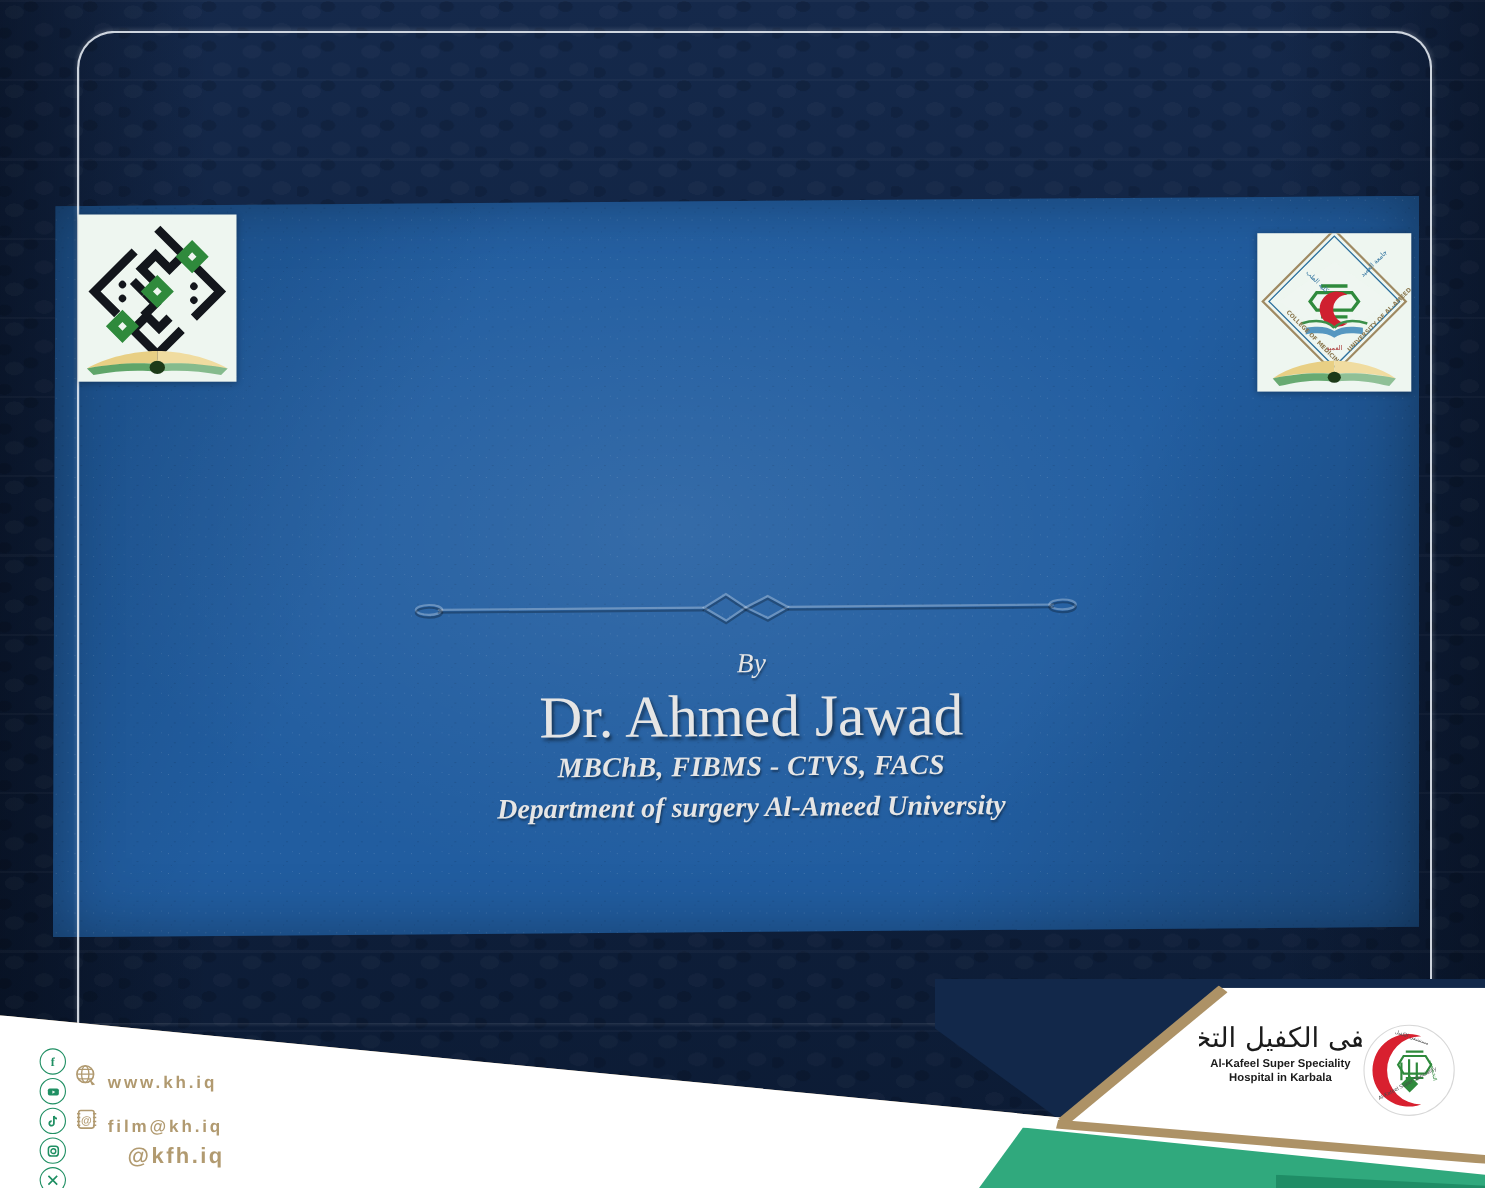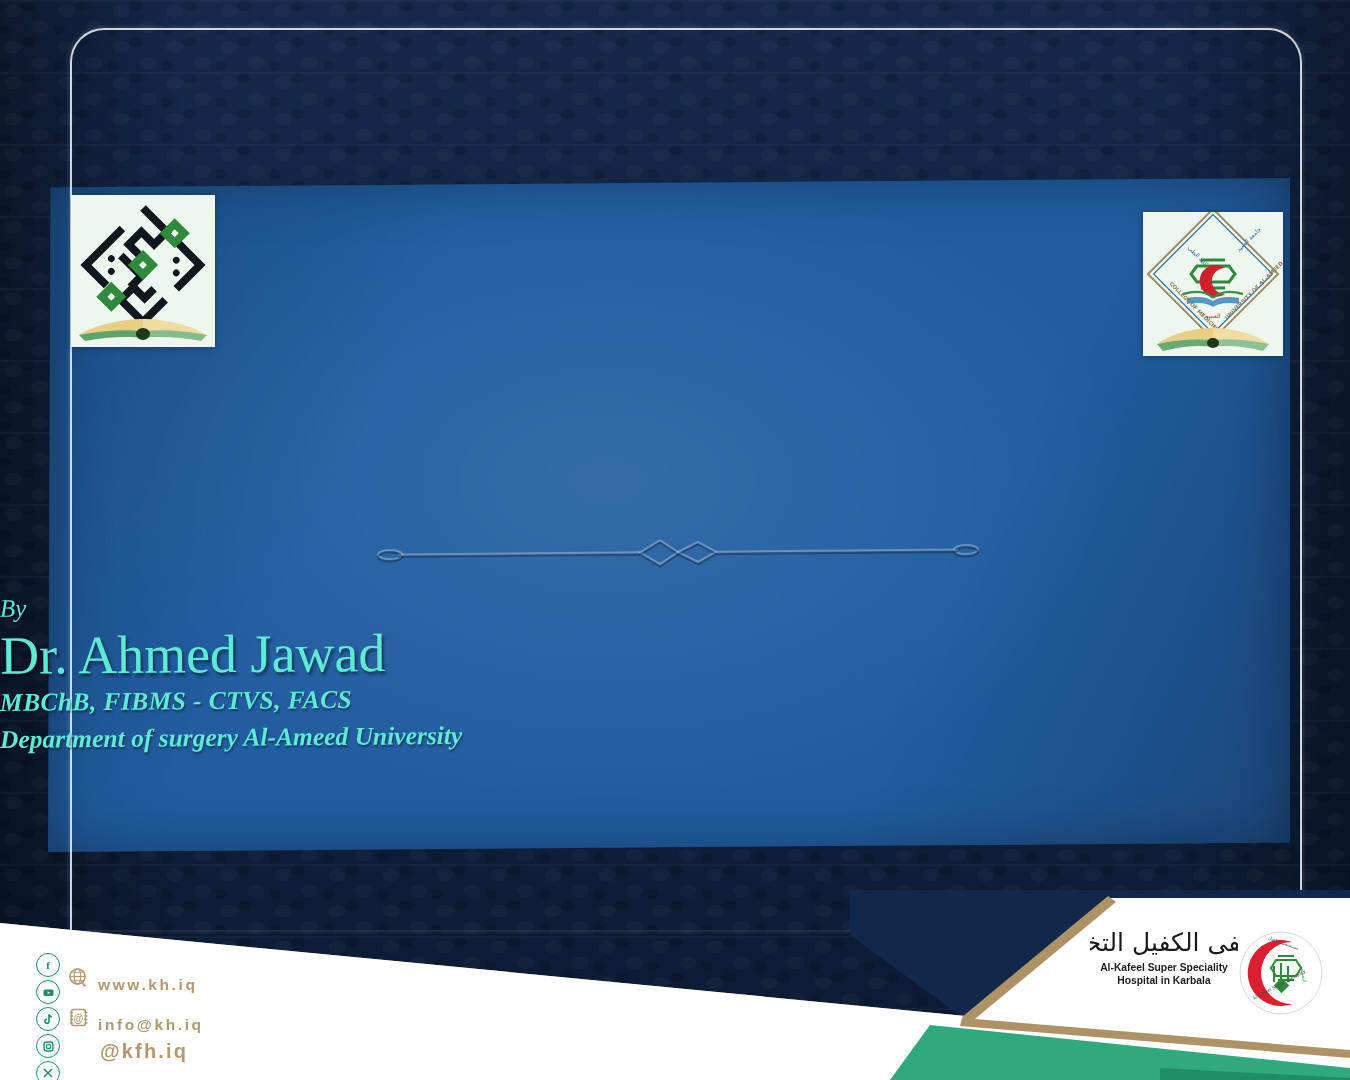--- a/index.html
+++ b/index.html
@@ -134,24 +134,24 @@
     left: 372px;
     top: 534px;
     width: 612px;
     height: 36px;
     transform: rotate(-0.5deg);
     opacity: .95;
   }
 
   .by-block {
     position: absolute;
-    left: 0; right: 0;
+    left: 16px; right: 0;
     top: 590px;
-    text-align: left;
-    color: #5eead4;
+    text-align: center;
+    color: #e5e5e5;
   }
   .by-word {
     font-size: 25px;
     font-style: italic;
     text-shadow: 1px 2px 2px rgba(0,0,0,.4);
     transform: rotate(-0.4deg);
   }
   .author {
     margin-top: 6px;
     font-size: 54px;
@@ -262,21 +262,21 @@
     display: flex; align-items: center; gap: 9px;
     margin-bottom: 6px;
   }
   .contact-txt {
     color: #b19a70;
     font-size: 15.5px;
     font-weight: bold;
     letter-spacing: 2.6px;
     margin-top: 16px;
   }
-  .handle-row { margin-left: 32px; }
+  .handle-row { margin-left: 48px; }
   .handle-txt {
     color: #b19a70;
     font-size: 20px;
     font-weight: bold;
     letter-spacing: 2.2px;
   }
 
   
   .hosp-brand {
     position: absolute;
@@ -467,21 +467,21 @@
       </svg>
       <span class="contact-txt">www.kh.iq</span>
     </div>
     <div class="contact-row">
       <svg width="21" height="21" viewBox="0 0 21 21">
         <rect x="3.5" y="2.5" width="14" height="16" rx="2" fill="none" stroke="#b19a70" stroke-width="1.5"></rect>
         <path d="M2 5.5 H5 M2 9 H5 M2 12.5 H5 M2 16 H5" stroke="#b19a70" stroke-width="1.4"></path>
         <path d="M16.5 5.5 H19.5 M16.5 9 H19.5 M16.5 12.5 H19.5 M16.5 16 H19.5" stroke="#b19a70" stroke-width="1.4"></path>
         <text x="10.5" y="14.5" text-anchor="middle" font-family="Liberation Sans, sans-serif" font-size="10" font-weight="bold" fill="#b19a70">@</text>
       </svg>
-      <span class="contact-txt">info@kh.iq</span>
+      <span class="contact-txt">film@kh.iq</span>
     </div>
     <div class="contact-row handle-row">
       <span class="handle-txt">@kfh.iq</span>
     </div>
   </div>
 
   <div class="hosp-brand">
     <div class="hosp-ar">مستشفى الكفيل التخصصي</div>
     <div class="hosp-en">
       <div>Al-Kafeel Super Speciality</div>

